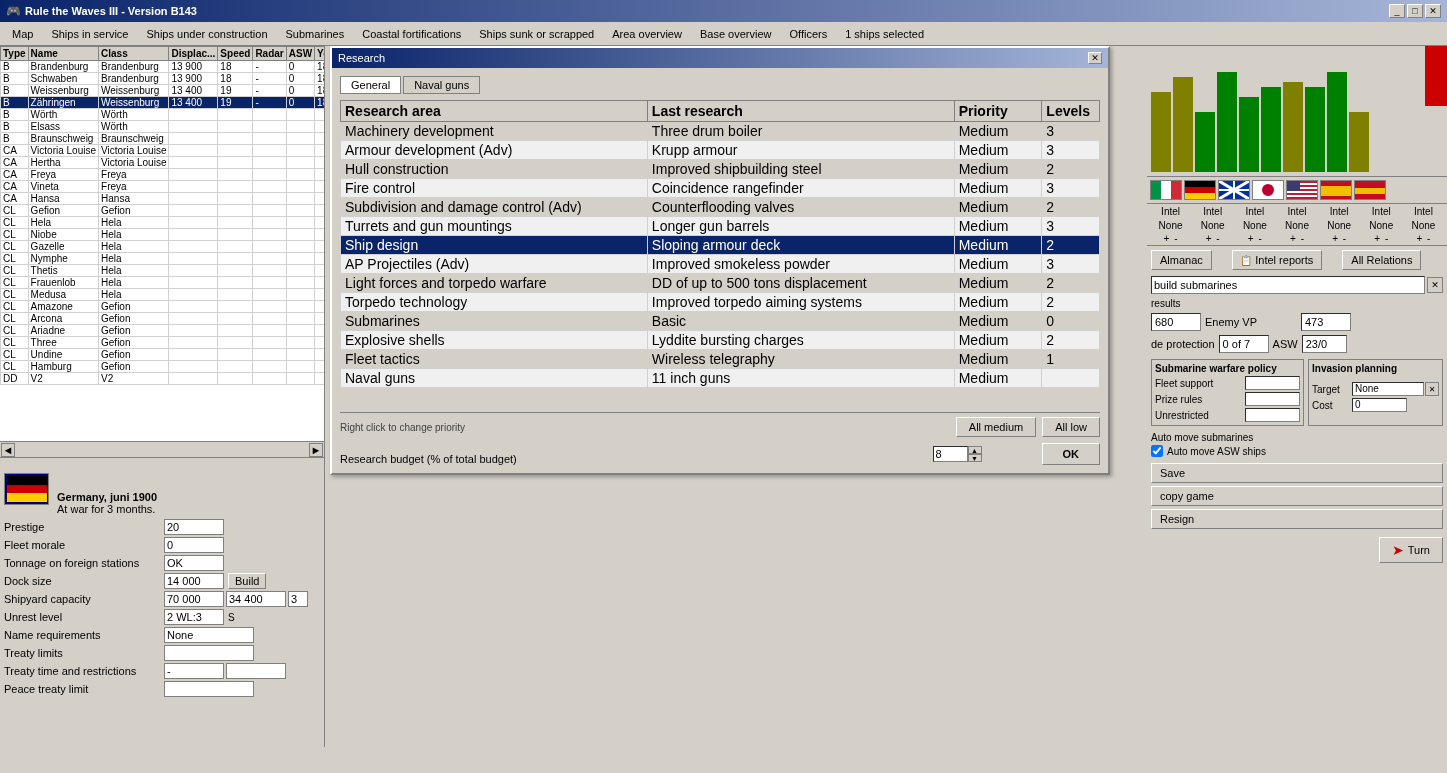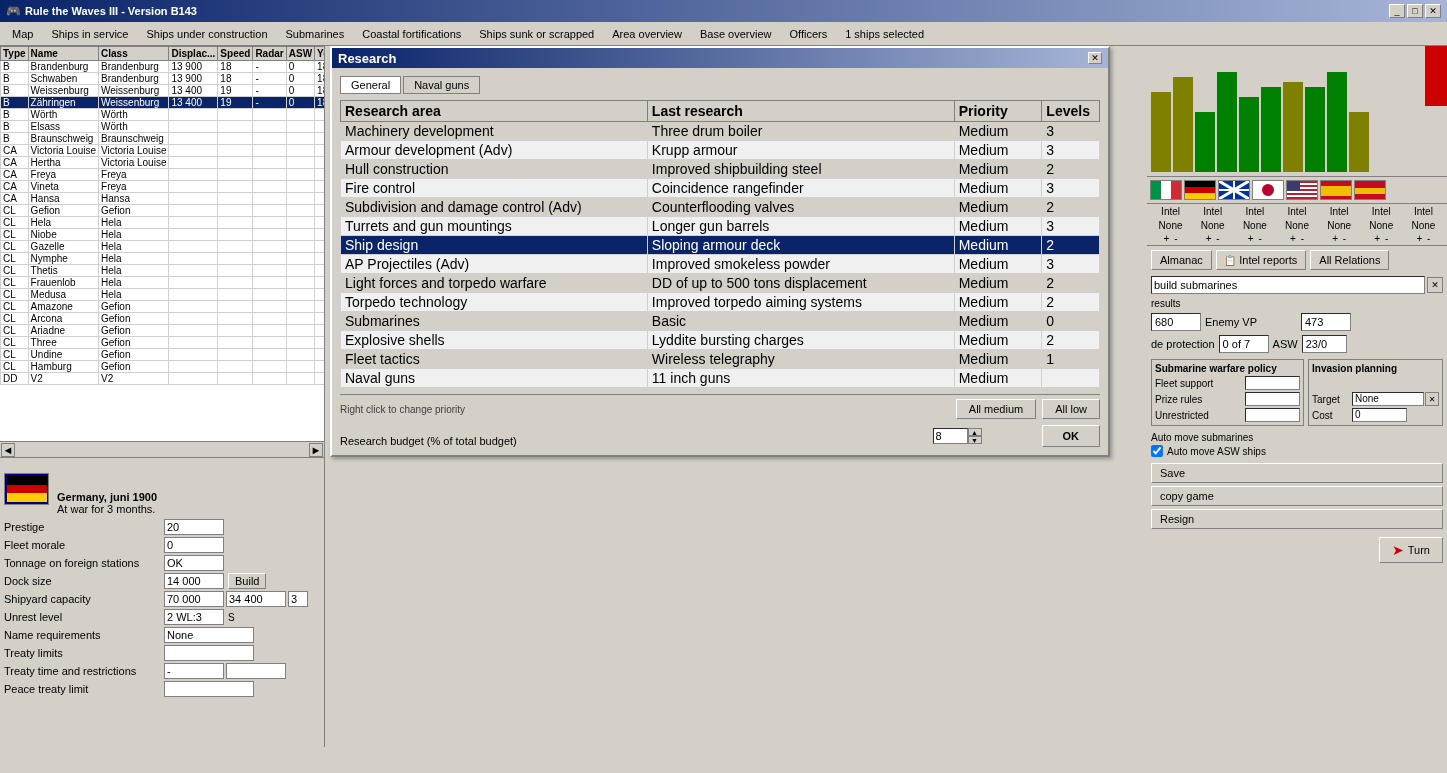--- a/index.html
+++ b/index.html
@@ -161,21 +161,21 @@
 
     .dialog-title-bar {
       background: linear-gradient(to right, #0a246a, #a6b5d7);
       color: white;
       padding: 3px 6px;
       display: flex;
       align-items: center;
       justify-content: space-between;
       height: 20px;
     }
-    .dialog-title { font-weight: bold; font-size: 13px; }
+    .dialog-title { font-weight: normal; font-size: 11px; }
     .dialog-close {
       width: 14px; height: 12px;
       background: #d4d0c8;
       border: 1px solid;
       border-color: #ffffff #808080 #808080 #ffffff;
       color: black;
       font-size: 9px;
       cursor: pointer;
       display: flex; align-items: center; justify-content: center;
     }
@@ -771,21 +771,21 @@
                 <tr>
       <td>Naval guns</td>
       <td>11 inch guns</td>
       <td>Medium</td>
       <td></td>
     </tr>
               </tbody>
           </table>
         </div>
 
-        <div style="display:flex; align-items:center; justify-content:space-between; margin-top:6px; padding-top:4px; border-top:1px solid #808080;">
+        <div style="display:flex; align-items:center; justify-content:space-between; margin-top:24px; padding-top:4px; border-top:1px solid #808080;">
           <span style="font-size:10px; color:#404040;">Right click to change priority</span>
           <div style="display:flex; gap:6px;">
             <button class="btn-medium">All medium</button>
             <button class="btn-medium">All low</button>
           </div>
         </div>
 
         <div style="display:flex; align-items:flex-end; justify-content:space-between; margin-top:6px;">
           <span style="font-size:11px;">Research budget (% of total budget)</span>
           <div style="display:flex; align-items:center;">
@@ -914,21 +914,21 @@
             <span>&nbsp;</span>
             <span style="cursor:pointer;">-</span>
           </div>
         <div style="text-align:center; display:flex; gap:1px; justify-content:center;">
             <span style="cursor:pointer;">+</span>
             <span>&nbsp;</span>
             <span style="cursor:pointer;">-</span>
           </div>
       </div>
 
-      <div style="display:flex; gap:4px; padding:4px; border-top:1px solid #808080;">
+      <div style="display:flex; gap:20px; padding:4px; border-top:1px solid #808080;">
         <button class="panel-btn">Almanac</button>
         <button class="panel-btn" style="display:flex; align-items:center; gap:2px;">
           <span style="color:#808000; font-size:10px;">📋</span>
           <span>Intel reports</span>
         </button>
         <button class="panel-btn">All Relations</button>
       </div>
 
       <div style="display:flex; align-items:center; padding:2px 4px; gap:2px;">
         <input type="text" value="build submarines" style="flex: 1 1 0%; border: 1px inset rgb(128, 128, 128); font-size: 11px; padding: 1px 2px; height: 18px;">
@@ -962,21 +962,21 @@
             <span style="width:90px;">Prize rules</span>
             <div style="border:1px inset #808080; background:white; height:14px; min-width:55px; padding:0 2px;"></div>
           </div>
           <div style="display:flex; align-items:center;">
             <span style="width:90px;">Unrestricted</span>
             <div style="border:1px inset #808080; background:white; height:14px; min-width:55px; padding:0 2px;"></div>
           </div>
         </div>
 
         <div style="border:1px solid #808080; padding:3px; flex:1;">
-          <div style="font-weight:bold; margin-bottom:18px;">Invasion planning</div>
+          <div style="font-weight:bold; margin-bottom:8px;">Invasion planning</div>
           <div style="display:flex; align-items:center; margin-bottom:2px;">
             <span style="width:40px;">Target</span>
             <div style="border:1px inset #808080; background:white; height:14px; min-width:55px; padding:0 2px; flex:1;">
               <span>None</span>
             </div>
             <button style="width:14px; height:14px; background:#d4d0c8; border:1px solid #808080; cursor:pointer; font-size:8px; margin-left:1px;">✕</button>
           </div>
           <div style="display:flex; align-items:center;">
             <span style="width:40px;">Cost</span>
             <div style="border:1px inset #808080; background:white; height:14px; min-width:55px; padding:0 2px;">0</div>

